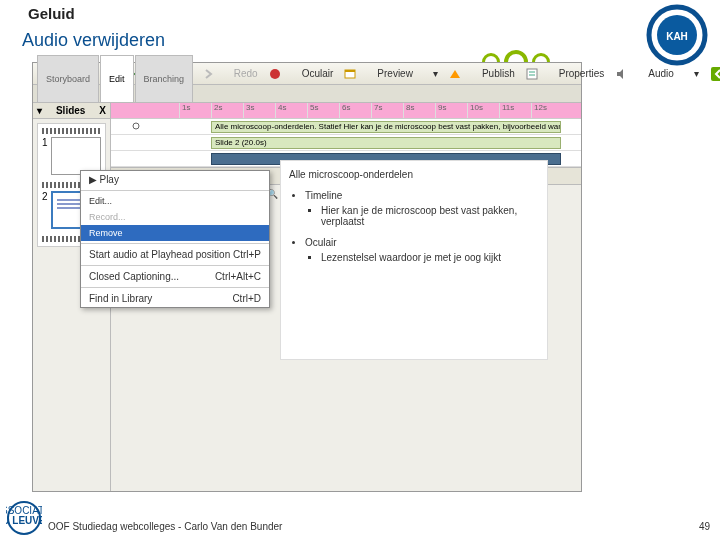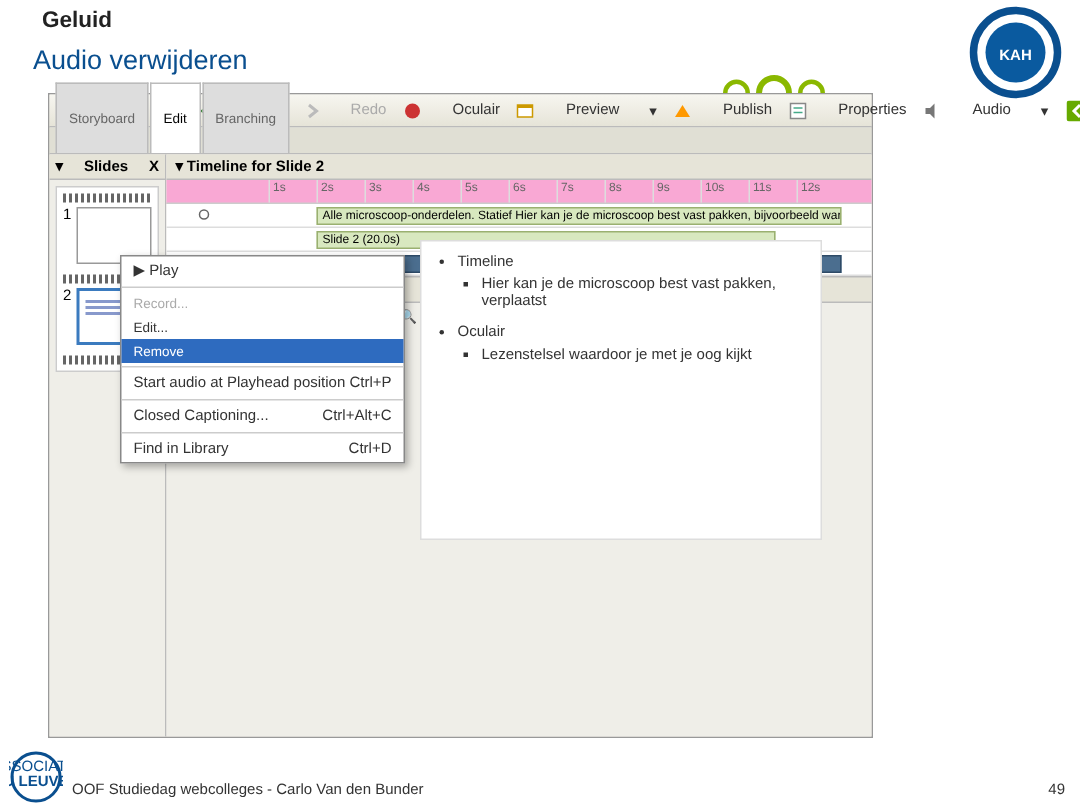--- a/index.html
+++ b/index.html
@@ -159,21 +159,20 @@
                 <div style="height:2px;background:#89c;margin:2px 0"></div>
                 <div style="height:2px;background:#89c;margin:2px 0;width:70%"></div>
                 <div style="height:2px;background:#89c;margin:2px 0;width:60%"></div>
               </div>
             </div>
           </div>
     <div class="film"></div>
    </div>
   </div>
   <div class="main">
-   <div class="tl-hdr"><span>▾</span> <span>Timeline for Slide 2</span></div>
    <div class="ruler">
     <div class="tick">1s</div>
           <div class="tick">2s</div>
           <div class="tick">3s</div>
           <div class="tick">4s</div>
           <div class="tick">5s</div>
           <div class="tick">6s</div>
           <div class="tick">7s</div>
           <div class="tick">8s</div>
           <div class="tick">9s</div>
@@ -182,21 +181,21 @@
           <div class="tick">12s</div>
    </div>
    <div class="track">
           <div class="track-lbl"><svg width="10" height="10">
               <circle cx="5" cy="5" r="3" fill="none" stroke="#666"></circle>
             </svg></div>
           <div class="clip" style="width:350px">Alle microscoop-onderdelen. Statief Hier kan je de microscoop best vast pakken, bijvoorbeeld wanneer je deze ne</div>
         </div>
    <div class="track">
           <div class="track-lbl"></div>
-          <div class="clip" style="width:306px">Slide 2 (20.0s)</div>
+          <div class="clip" style="width:350px">Slide 2 (20.0s)</div>
         </div>
    <div class="track">
           <div class="track-lbl"></div>
           <div class="aclip" style="width:350px"></div>
         </div>
    <div class="timebar">
     <span>⏮</span>
     <span>▶</span>
     <span>⏹</span>
     <span class="tbox">0.0s</span>
@@ -207,41 +206,42 @@
    <div class="props"><span>▸</span> <span>Slide Properties...</span> &nbsp; ✂ 📄 📋 &nbsp; 🔍 🔍 | ≡ ≡ ⌗</div>
   </div>
  </div>
 </div>
 
 <div class="ctxmenu">
  <div class="mi">
       <span>▶ <span>Play</span></span>
     </div>
  <div class="mi sep"></div>
+ <div class="mi">Edit...</div>
  <div class="mi dim">Record...</div>
- <div class="mi">Edit...</div>
  <div class="mi hl">Remove</div>
  <div class="mi sep"></div>
  <div class="mi">
       <span>Start audio at Playhead position</span>
       <span>Ctrl+P</span>
     </div>
  <div class="mi sep"></div>
  <div class="mi">
       <span>Closed Captioning...</span>
       <span>Ctrl+Alt+C</span>
     </div>
  <div class="mi sep"></div>
  <div class="mi">
       <span>Find in Library</span>
       <span>Ctrl+D</span>
     </div>
 </div>
 
 <div class="canvas">
+ <div style="margin-bottom:10px">Alle microscoop-onderdelen</div>
  <ul>
   <li><span>Timeline</span>
    <ul>
           <li>Hier kan je de microscoop best vast pakken, verplaatst</li>
         </ul>
   </li>
   <li><span>Oculair</span>
    <ul>
           <li>Lezenstelsel waardoor je met je oog kijkt</li>
         </ul>

